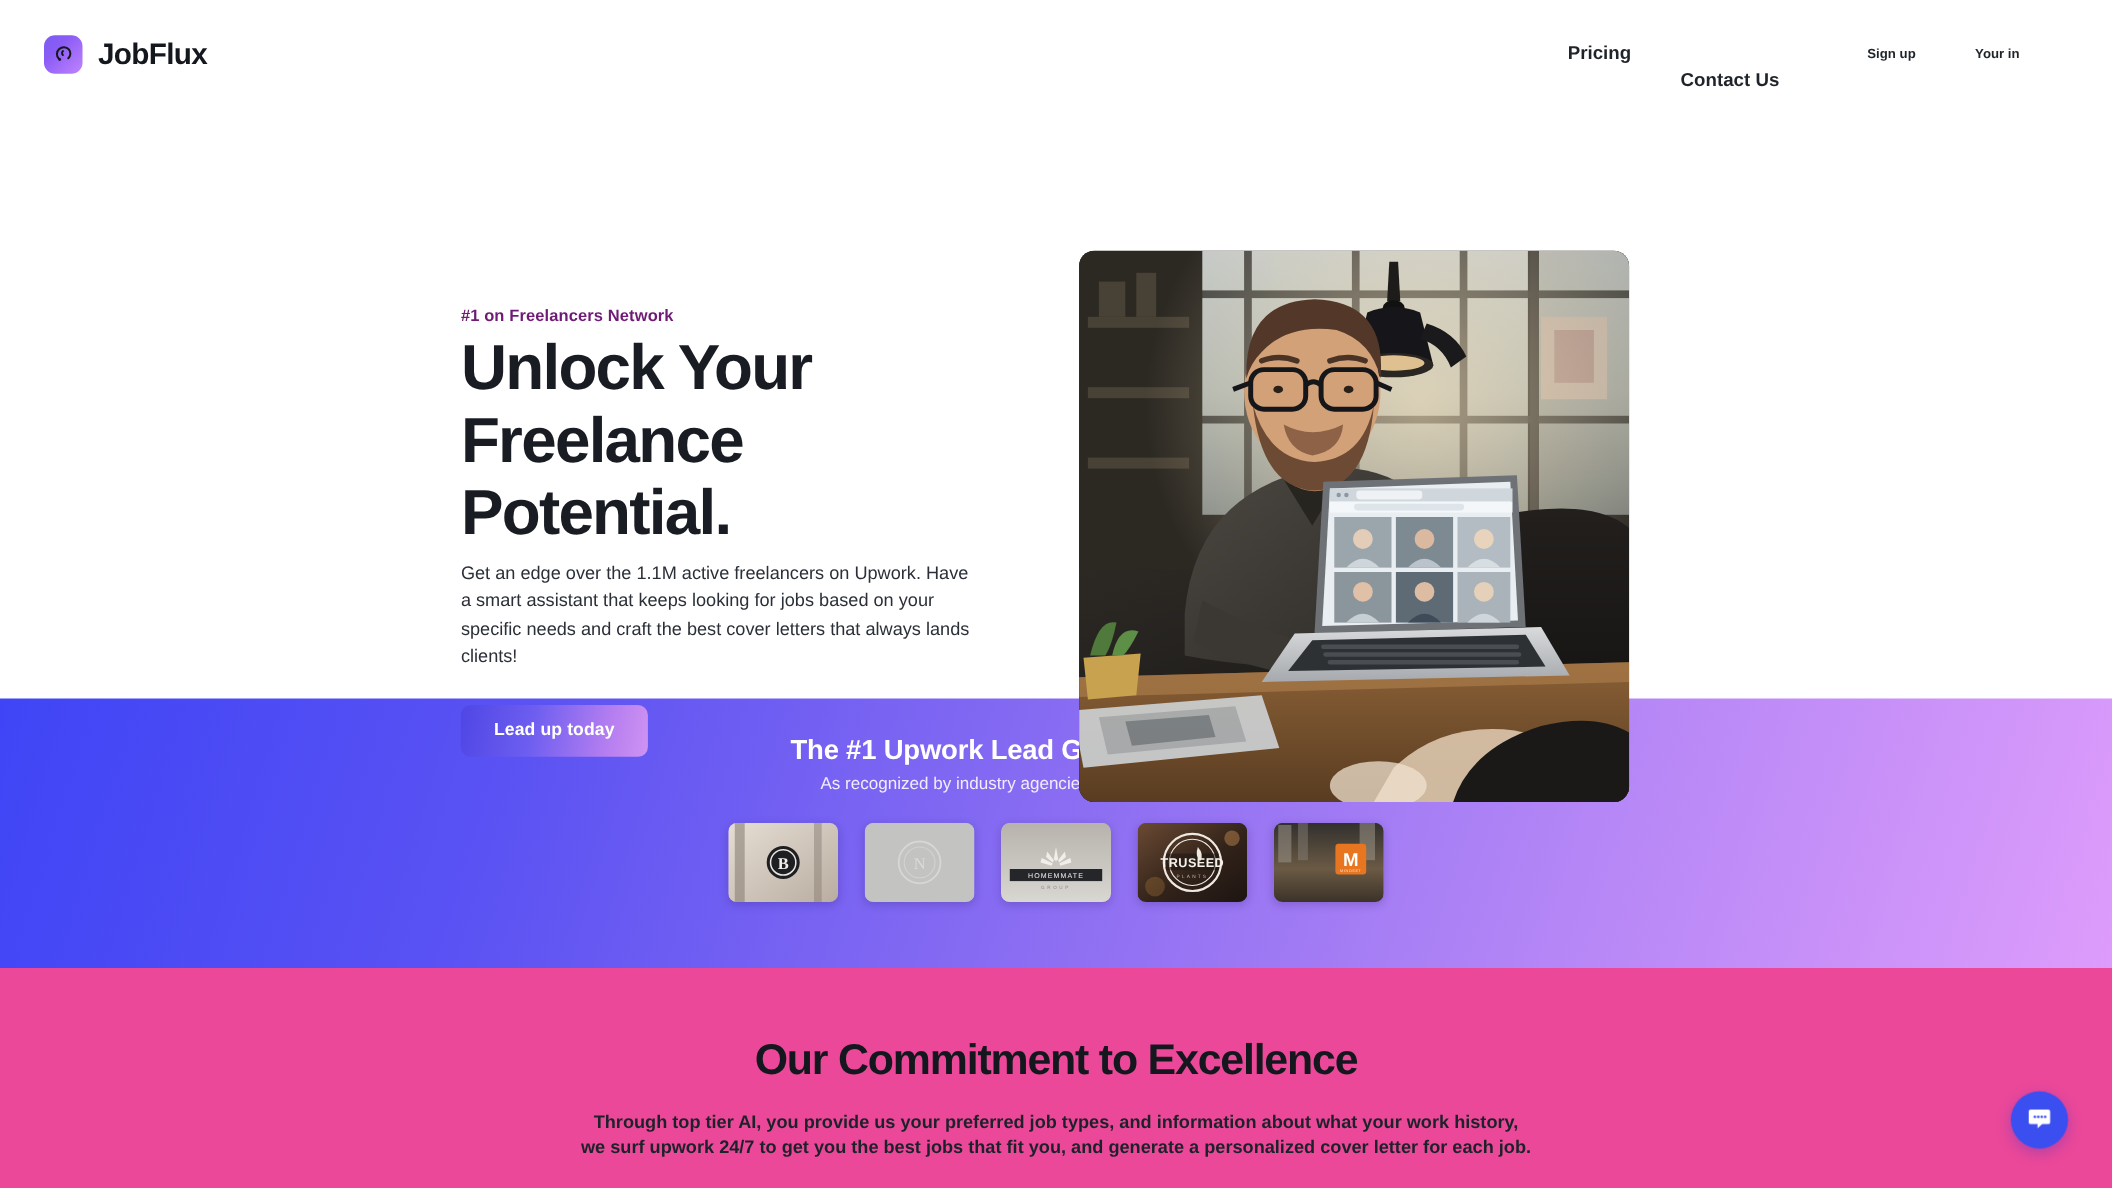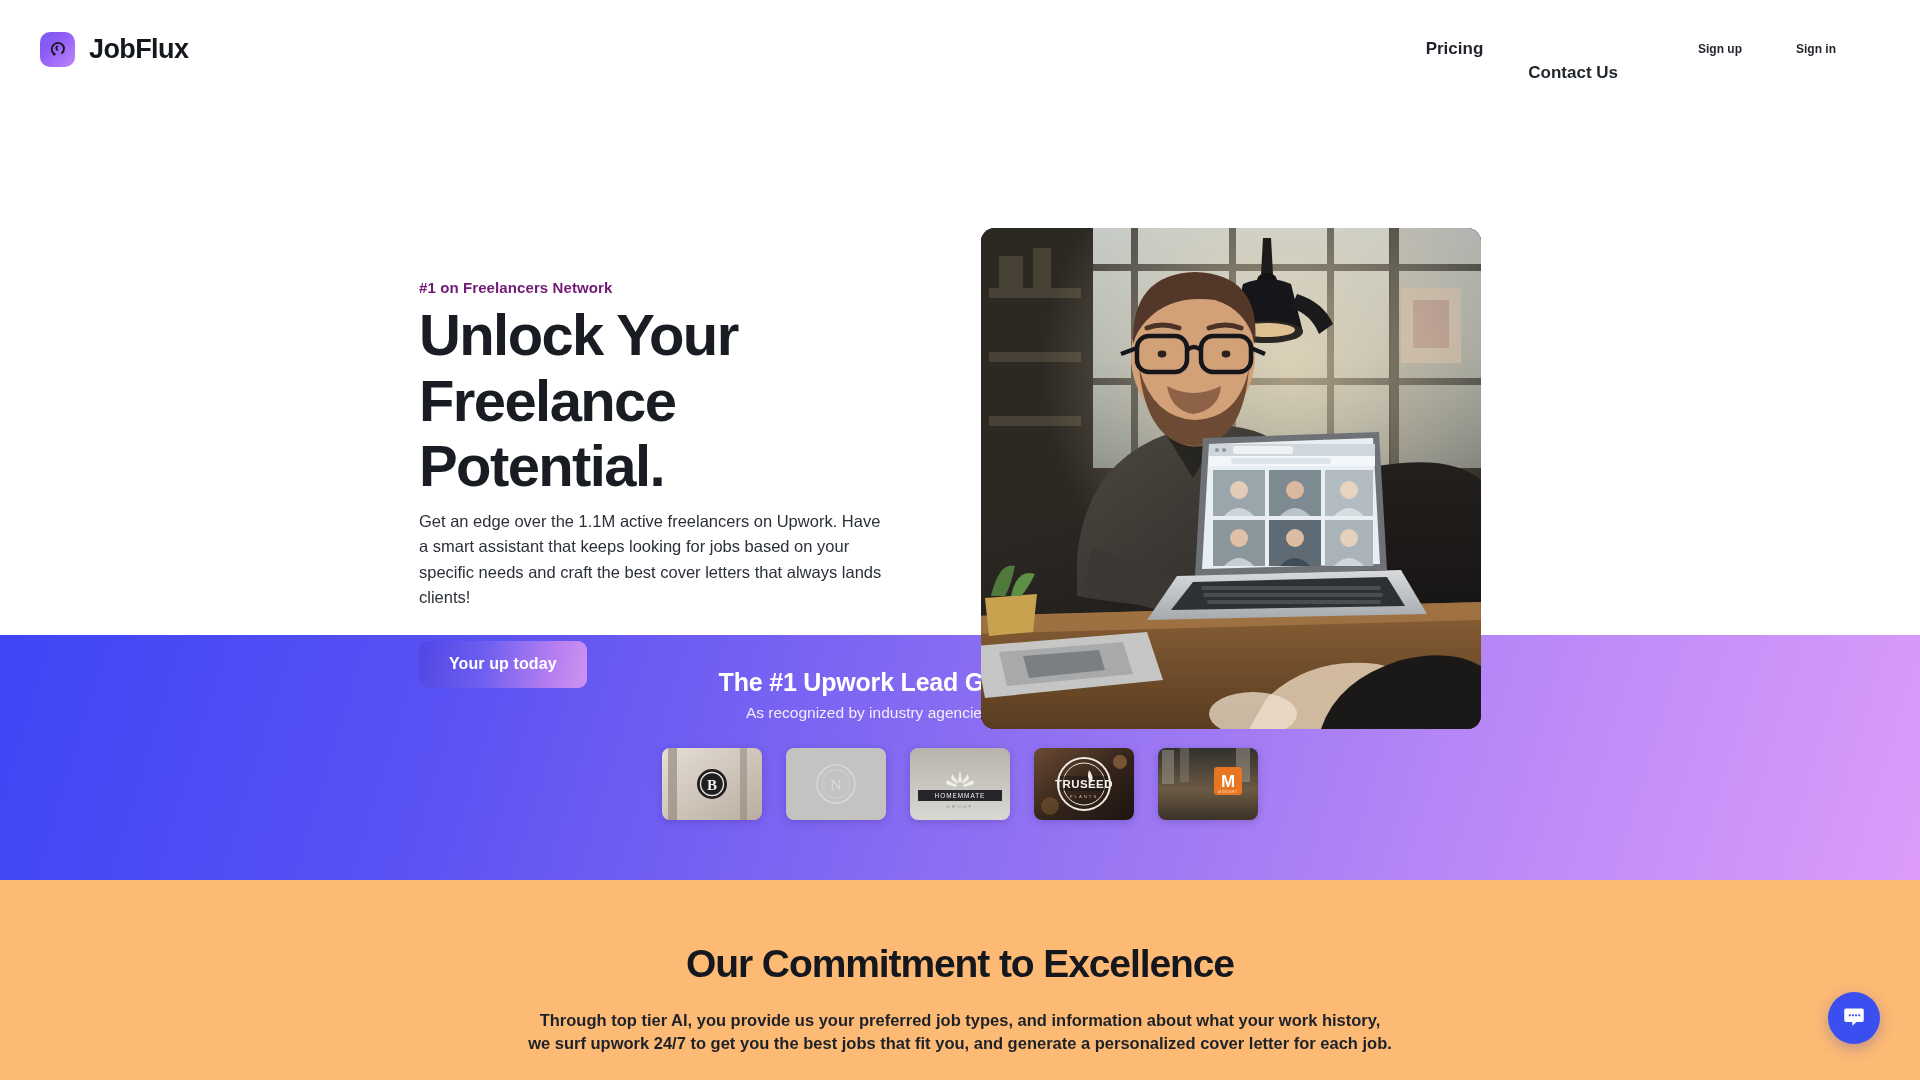--- a/index.html
+++ b/index.html
@@ -156,21 +156,21 @@
     border-radius:8px;
     overflow:hidden;
     box-shadow:0 2px 8px rgba(40,20,90,0.22);
     position:relative;
     flex:none;
   }
   .logo-card svg { display:block; width:100%; height:100%; }
 
   
   .commit {
-    background:#fdba74;
+    background:#ec4899;
     height:200px;
     padding-top:62px;
     text-align:center;
   }
   .commit-title {
     font-size:39px;
     font-weight:bold;
     color:#14181e;
     letter-spacing:-1.1px;
     margin-bottom:23px;
@@ -213,30 +213,30 @@
         <circle cx="8.3" cy="17.3" r="1.5" fill="#16181d"></circle>
       </svg>
     </span>
     <span class="brand-name">JobFlux</span>
   </div>
 
   <nav class="nav">
     <a class="nav-link pricing">Pricing</a>
     <a class="nav-link contact">Contact Us</a>
     <a class="nav-auth signup">Sign up</a>
-    <a class="nav-auth signin">Sign in</a>
+    <a class="nav-auth signin">Your in</a>
   </nav>
 </header>
 
 <section class="hero">
   <div class="hero-left">
     <div class="eyebrow">#1 on Freelancers Network</div>
     <h1 class="hero-title">Unlock Your Freelance Potential.</h1>
     <p class="hero-sub">Get an edge over the 1.1M active freelancers on Upwork. Have a smart assistant that keeps looking for jobs based on your specific needs and craft the best cover letters that always lands clients!</p>
-    <button class="cta-btn">Your up today</button>
+    <button class="cta-btn">Lead up today</button>
   </div>
 
   <div class="hero-right">
     <div class="hero-photo">
       <svg viewBox="0 0 500 501" preserveAspectRatio="xMidYMid slice" aria-hidden="true">
         <defs>
           <linearGradient id="win" x1="0" y1="0" x2="0" y2="1">
             <stop offset="0%" stop-color="#cfd4d2"></stop>
             <stop offset="55%" stop-color="#b8beb9"></stop>
             <stop offset="100%" stop-color="#8d9490"></stop>

